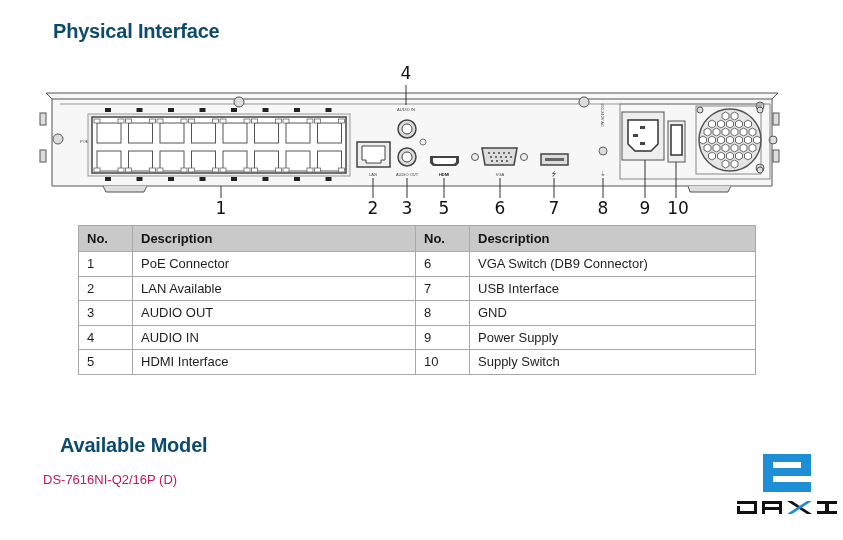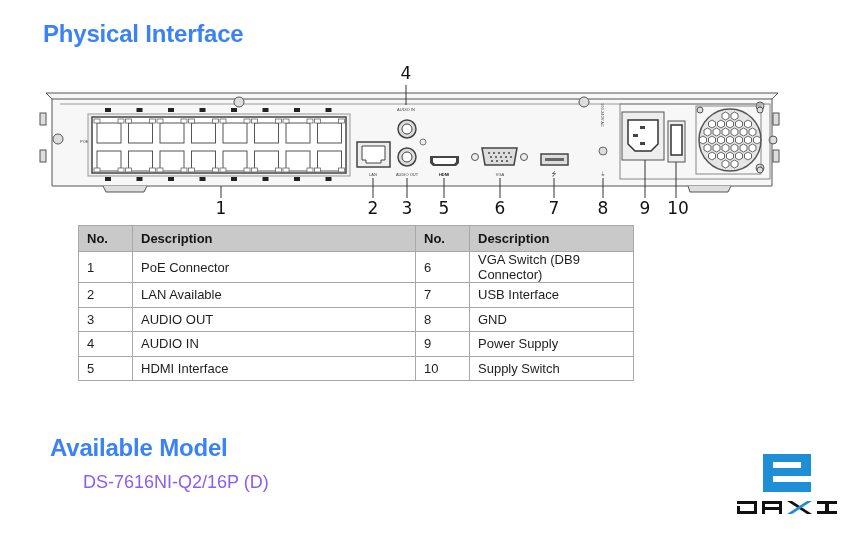--- a/index.html
+++ b/index.html
@@ -1,23 +1,23 @@
 <!DOCTYPE html>
 <html><head>
 <meta charset="utf-8">
 <style>
   html,body{margin:0;padding:0;background:#ffffff;}
   body{width:843px;height:540px;position:relative;overflow:hidden;font-family:"Liberation Sans","DejaVu Sans",sans-serif;color:#1a1a1a;}
-  .h1{position:absolute;font-weight:bold;font-size:24px;letter-spacing:-0.2px;color:#3b82f6;}
+  .h1{position:absolute;font-weight:bold;font-size:20px;letter-spacing:-0.2px;color:#0c4a6e;margin-left:10px;}
   #title1{left:43px;top:20px;}
   #title2{left:50px;top:434px;}
-  #model{position:absolute;left:43px;top:472px;font-size:18px;color:#8b5cf6;margin-left:40px;}
+  #model{position:absolute;left:43px;top:472px;font-size:13px;color:#be185d;}
   #device{position:absolute;left:0;top:0;}
   .callout{position:absolute;font-size:17px;color:#111;font-family:"DejaVu Sans","Liberation Sans",sans-serif;transform:translateX(-50%);}
-  table#spec{position:absolute;left:78px;top:225px;width:556px;border-collapse:collapse;font-size:13px;}
+  table#spec{position:absolute;left:78px;top:225px;width:678px;border-collapse:collapse;font-size:13px;}
   #spec th,#spec td{border:1px solid #a8a8a8;height:23.5px;padding:0 8px;text-align:left;}
   #spec th{background:#c9c9c9;font-weight:bold;color:#151515;height:25px;}
   #spec td{color:#1e1e1e;}
   .c1{width:37px;} .c2{width:266px;} .c3{width:37px;}
   #logo{position:absolute;left:735px;top:452px;width:105px;height:70px;}
 </style>
 </head>
 <body>
 
 <div class="h1" id="title1">Physical Interface</div>

